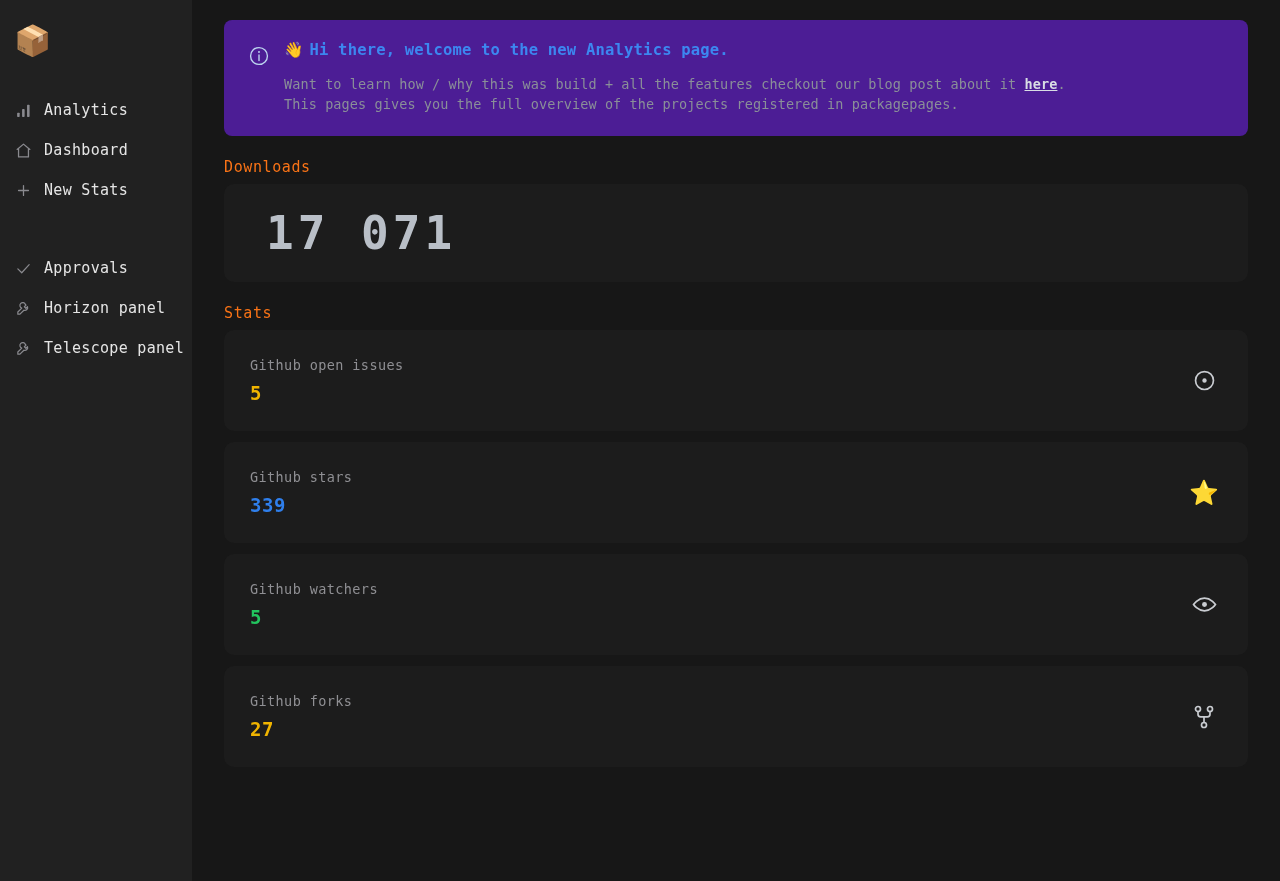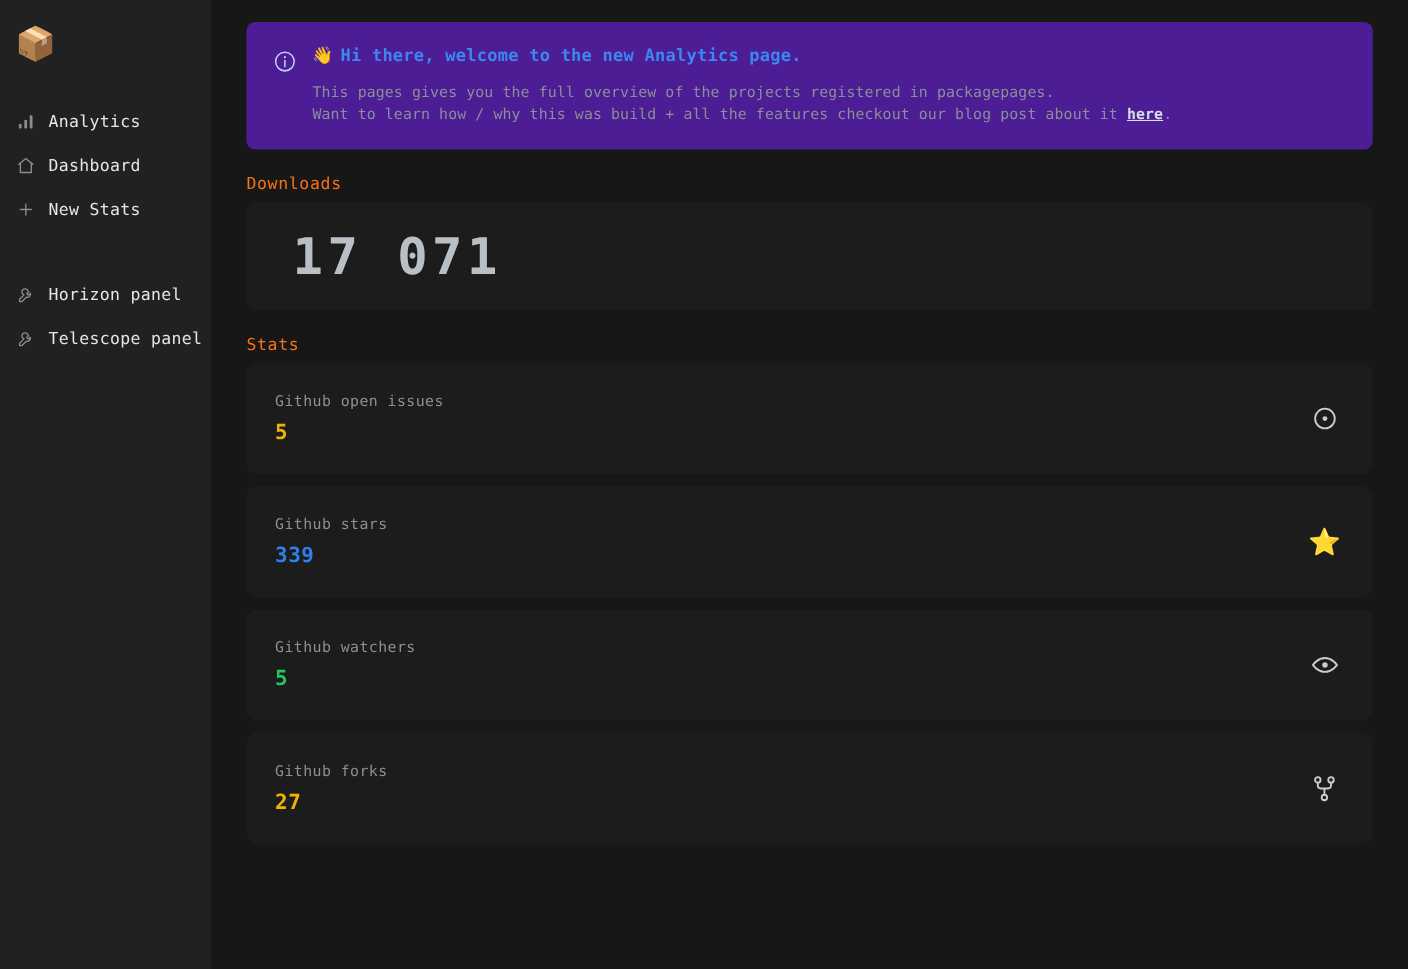--- a/index.html
+++ b/index.html
@@ -255,20 +255,28 @@
           <path d="M12 5v14M5 12h14"></path>
         </svg>
       </span>
       <span class="nav-label">New Stats</span>
     </div>
 
   </nav>
 
   <nav class="nav-group second">
 
+    <div class="nav-item">
+      <span class="nav-ico">
+        <svg width="17" height="17" viewBox="0 0 24 24" fill="none" stroke="currentColor" stroke-width="1.7" stroke-linecap="round" stroke-linejoin="round">
+          <path d="M4 12.5 9.5 18 20 6.5"></path>
+        </svg>
+      </span>
+      <span class="nav-label">Approvals</span>
+    </div>
 
     <div class="nav-item">
       <span class="nav-ico">
         <svg width="17" height="17" viewBox="0 0 24 24" fill="none" stroke="currentColor" stroke-width="1.7" stroke-linecap="round" stroke-linejoin="round">
           <path d="M14.7 6.3a4 4 0 1 0-5.1 5.1L4 17v3h3l5.6-5.6a4 4 0 0 0 5.1-5.1l-2.4 2.4-2.1-2.1 2.4-2.4z"></path>
         </svg>
       </span>
       <span class="nav-label">Horizon panel</span>
     </div>
 
@@ -292,22 +300,22 @@
       <svg width="22" height="22" viewBox="0 0 24 24" fill="none" stroke="currentColor" stroke-width="1.5">
         <circle cx="12" cy="12" r="9.2"></circle>
         <circle cx="12" cy="7.6" r="1.05" fill="currentColor" stroke="none"></circle>
         <path d="M12 10.8v6.2" stroke-linecap="round"></path>
       </svg>
     </span>
     <div class="banner-body">
       <div class="banner-title">
         <span class="wave">👋</span><span>Hi there, welcome to the new Analytics page.</span>
       </div>
+      <div class="banner-line"><span>Want to learn how / why this was build + all the features checkout our blog post about it </span><a href="#">here</a><span>.</span></div>
       <div class="banner-line">This pages gives you the full overview of the projects registered in packagepages.</div>
-      <div class="banner-line"><span>Want to learn how / why this was build + all the features checkout our blog post about it </span><a href="#">here</a><span>.</span></div>
     </div>
   </section>
 
   <div class="section-label">Downloads</div>
   <section class="card downloads-card">
     <div class="downloads-number">17 071</div>
   </section>
 
   <div class="columns">
 

